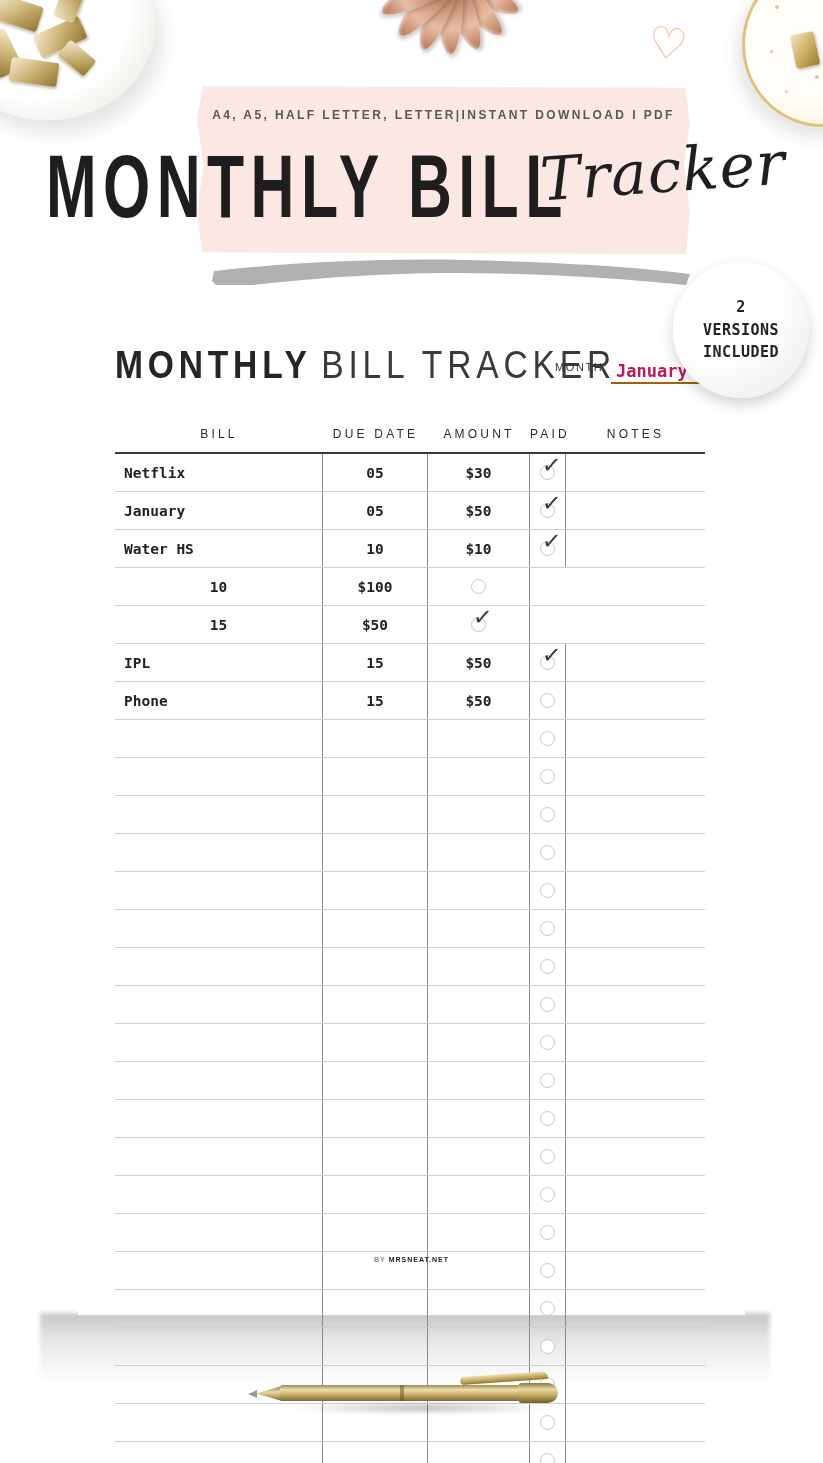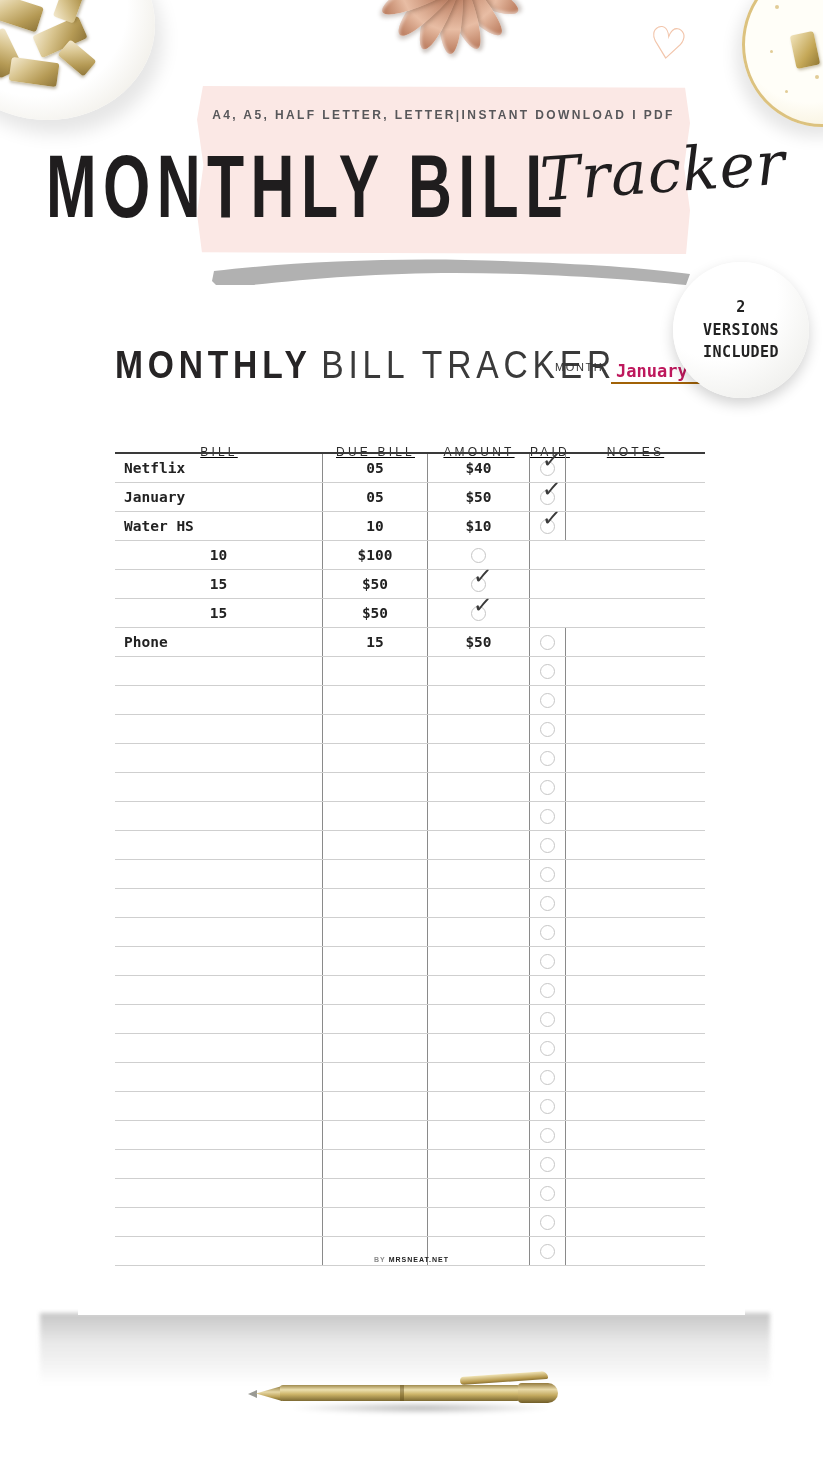--- a/index.html
+++ b/index.html
@@ -81,26 +81,26 @@
   .page-title .bold { font-weight:700; margin-right:10px; }
   .page-title .light { font-weight:400; color:#3a3a3a; }
   .month { position:absolute; left:477px; right:40px; top:76px; display:flex; align-items:flex-start; }
   .month-label { font-size:11px; letter-spacing:1.6px; color:#333; padding-bottom:3px; }
   .month-value {
     flex:1; border-bottom:2px solid #a16207; margin-left:3px;
     font-family:"DejaVu Sans Mono", monospace; font-weight:700; font-size:17px; color:#be185d;
     padding:0 0 1px 5px;
   }
   
-  .thead { position:absolute; left:37px; top:160px; width:590px; height:21px;
-    display:grid; grid-template-columns:208px 105px 102px 36px 139px;text-decoration:underline; }
+  .thead { position:absolute; left:37px; top:142px; width:590px; height:21px;
+    display:grid; grid-template-columns:208px 105px 102px 36px 139px; }
   .thead div { text-align:center; font-size:12px; letter-spacing:3.2px; color:#2b2b2b; }
   .ttable { position:absolute; left:37px; top:167px; width:590px; border-top:2px solid #3a3a3a; }
   .trow { display:grid; grid-template-columns:208px 105px 102px 36px 139px;
-    height:29px; border-bottom:1px solid #cfcfcf; }
+    height:38px; border-bottom:1px solid #cfcfcf; }
   .cell { position:relative; display:flex; align-items:center; justify-content:center;
     font-family:"DejaVu Sans Mono", monospace; font-weight:700; font-size:14.5px; color:#222;
     overflow:visible; }
   .cell.bill { justify-content:flex-start; padding-left:9px; border-right:1px solid #8a8a8a; }
   .cell.due { border-right:1px solid #8a8a8a; }
   .cell.amount { border-right:1px solid #8a8a8a; }
   .cell.paid { border-right:1px solid #8a8a8a; }
   .circle { width:15px; height:15px; border:1.5px solid #c6c6c6; border-radius:50%; background:#fff; }
   .check { position:absolute; left:50%; top:50%; transform:translate(-6px,-21px) rotate(4deg);
     font-family:"DejaVu Sans", sans-serif; font-size:23px; font-weight:700; color:#3a3a3a; }
@@ -181,31 +181,31 @@
     <div class="page-title">
       <span class="bold">MONTHLY</span><span class="light">BILL TRACKER</span>
     </div>
     <div class="month">
       <span class="month-label">MONTH:</span>
       <span class="month-value">January</span>
     </div>
 
     <div class="thead">
       <div>BILL</div>
-      <div>DUE BILL</div>
+      <div>DUE DATE</div>
       <div>AMOUNT</div>
       <div>PAID</div>
       <div>NOTES</div>
     </div>
 
     <div class="ttable" id="bill-table">
         <div class="trow">
           <div class="cell bill">Netflix</div>
           <div class="cell due">05</div>
-          <div class="cell amount">$40</div>
+          <div class="cell amount">$30</div>
           <div class="cell paid">
             <span class="circle"></span>
             <span class="check">✓</span>
           </div>
           <div class="cell notes"></div>
         </div>
         <div class="trow">
           <div class="cell bill">January</div>
           <div class="cell due">05</div>
           <div class="cell amount">$50</div>
@@ -236,20 +236,21 @@
         <div class="trow">
           <div class="cell due">15</div>
           <div class="cell amount">$50</div>
           <div class="cell paid">
             <span class="circle"></span>
             <span class="check">✓</span>
           </div>
           <div class="cell notes"></div>
         </div>
         <div class="trow">
+          <div class="cell bill">IPL</div>
           <div class="cell due">15</div>
           <div class="cell amount">$50</div>
           <div class="cell paid">
             <span class="circle"></span>
             <span class="check">✓</span>
           </div>
           <div class="cell notes"></div>
         </div>
         <div class="trow">
           <div class="cell bill">Phone</div>

